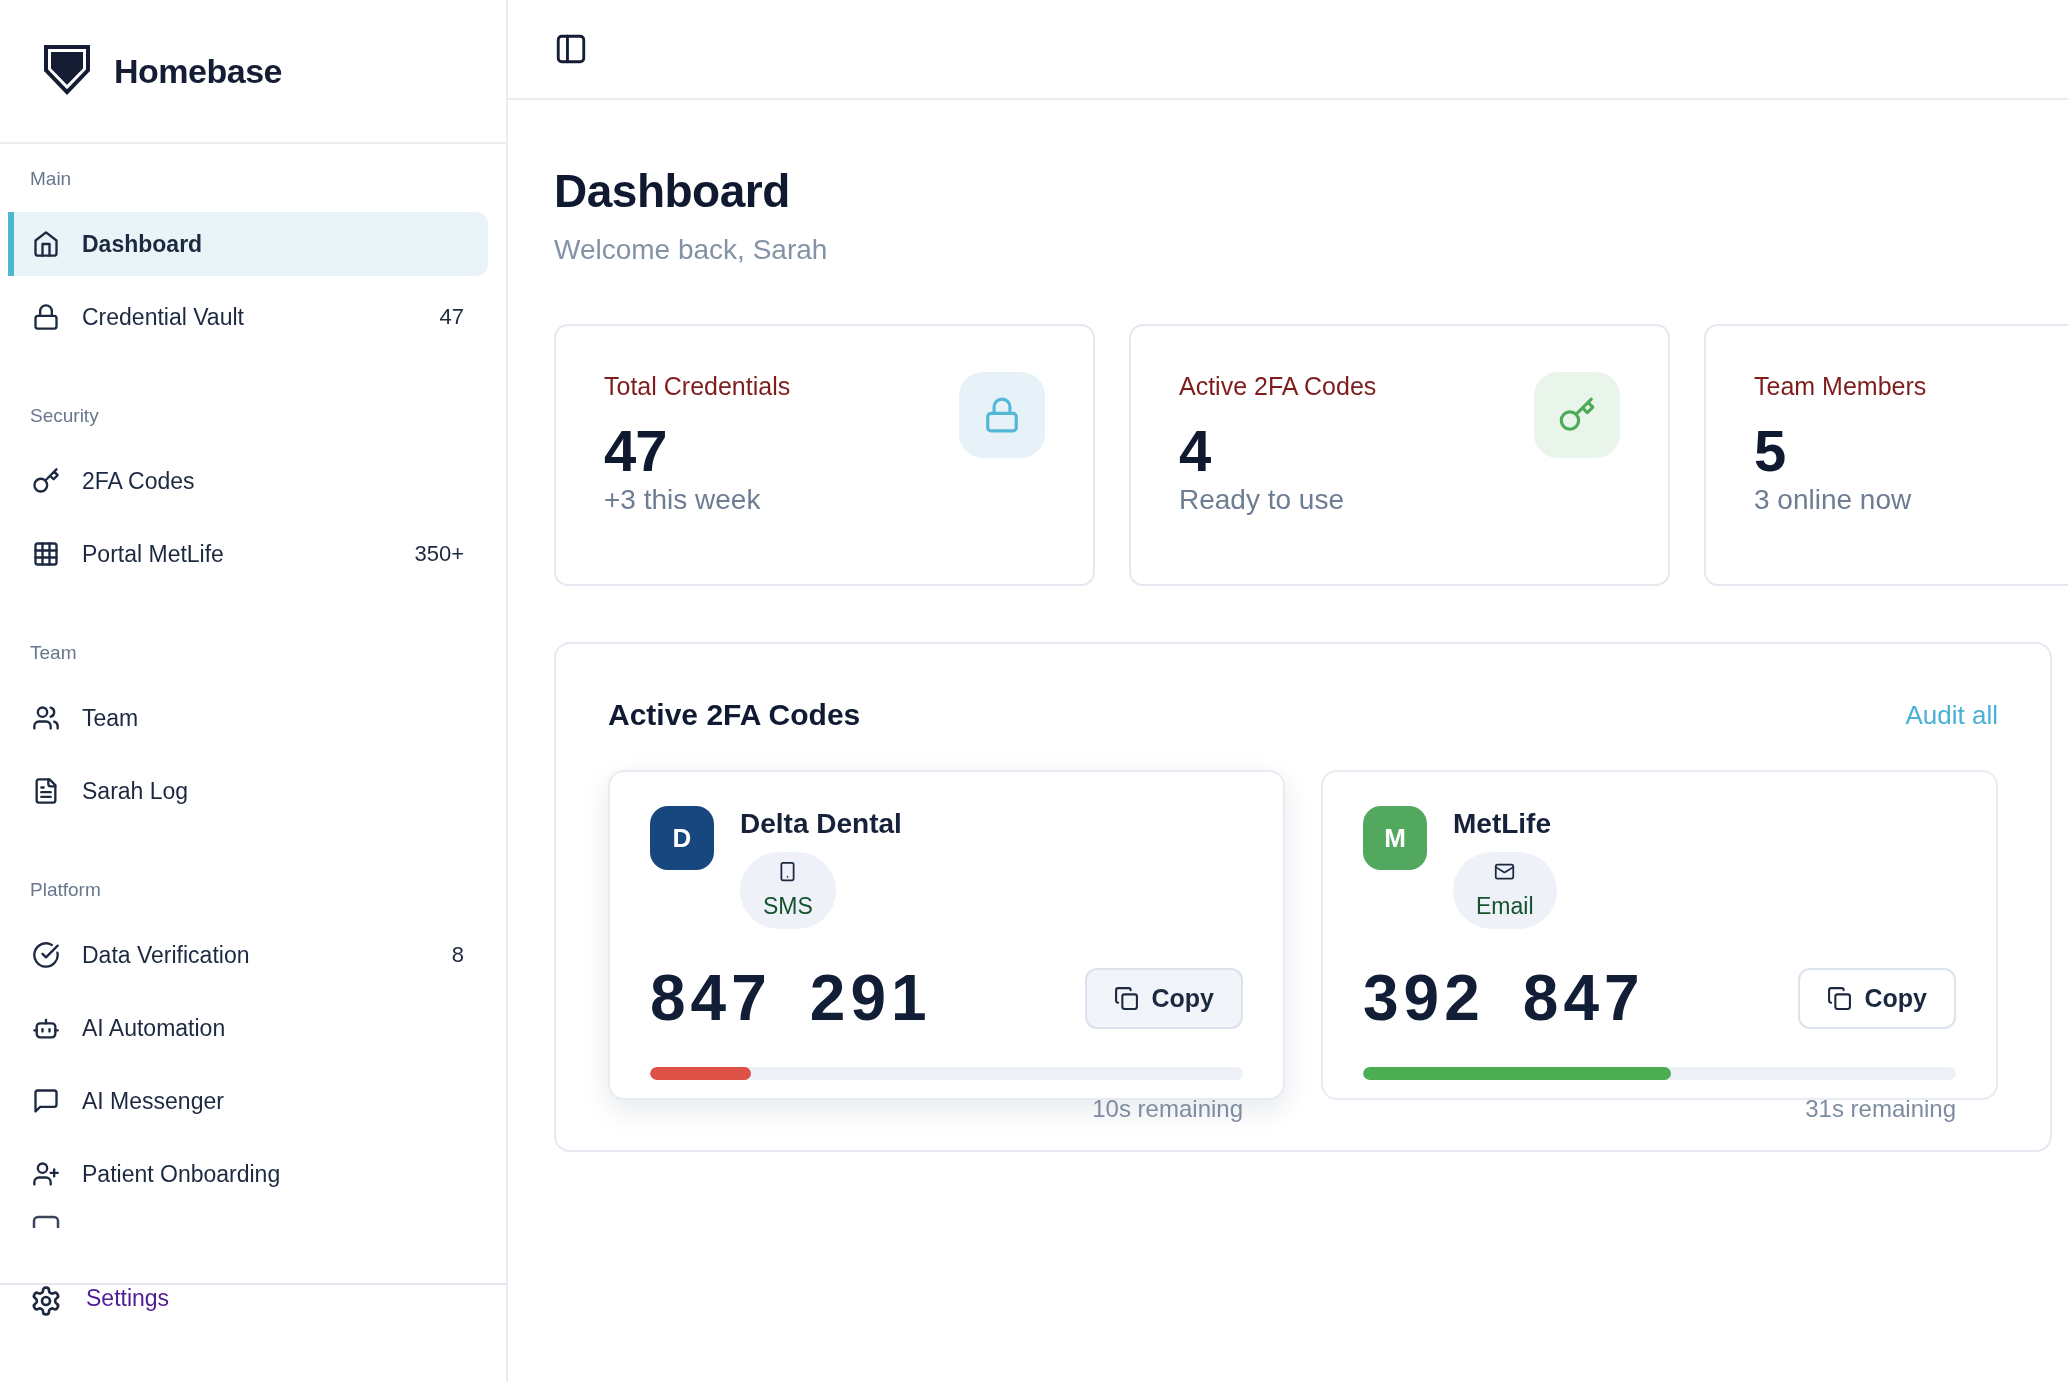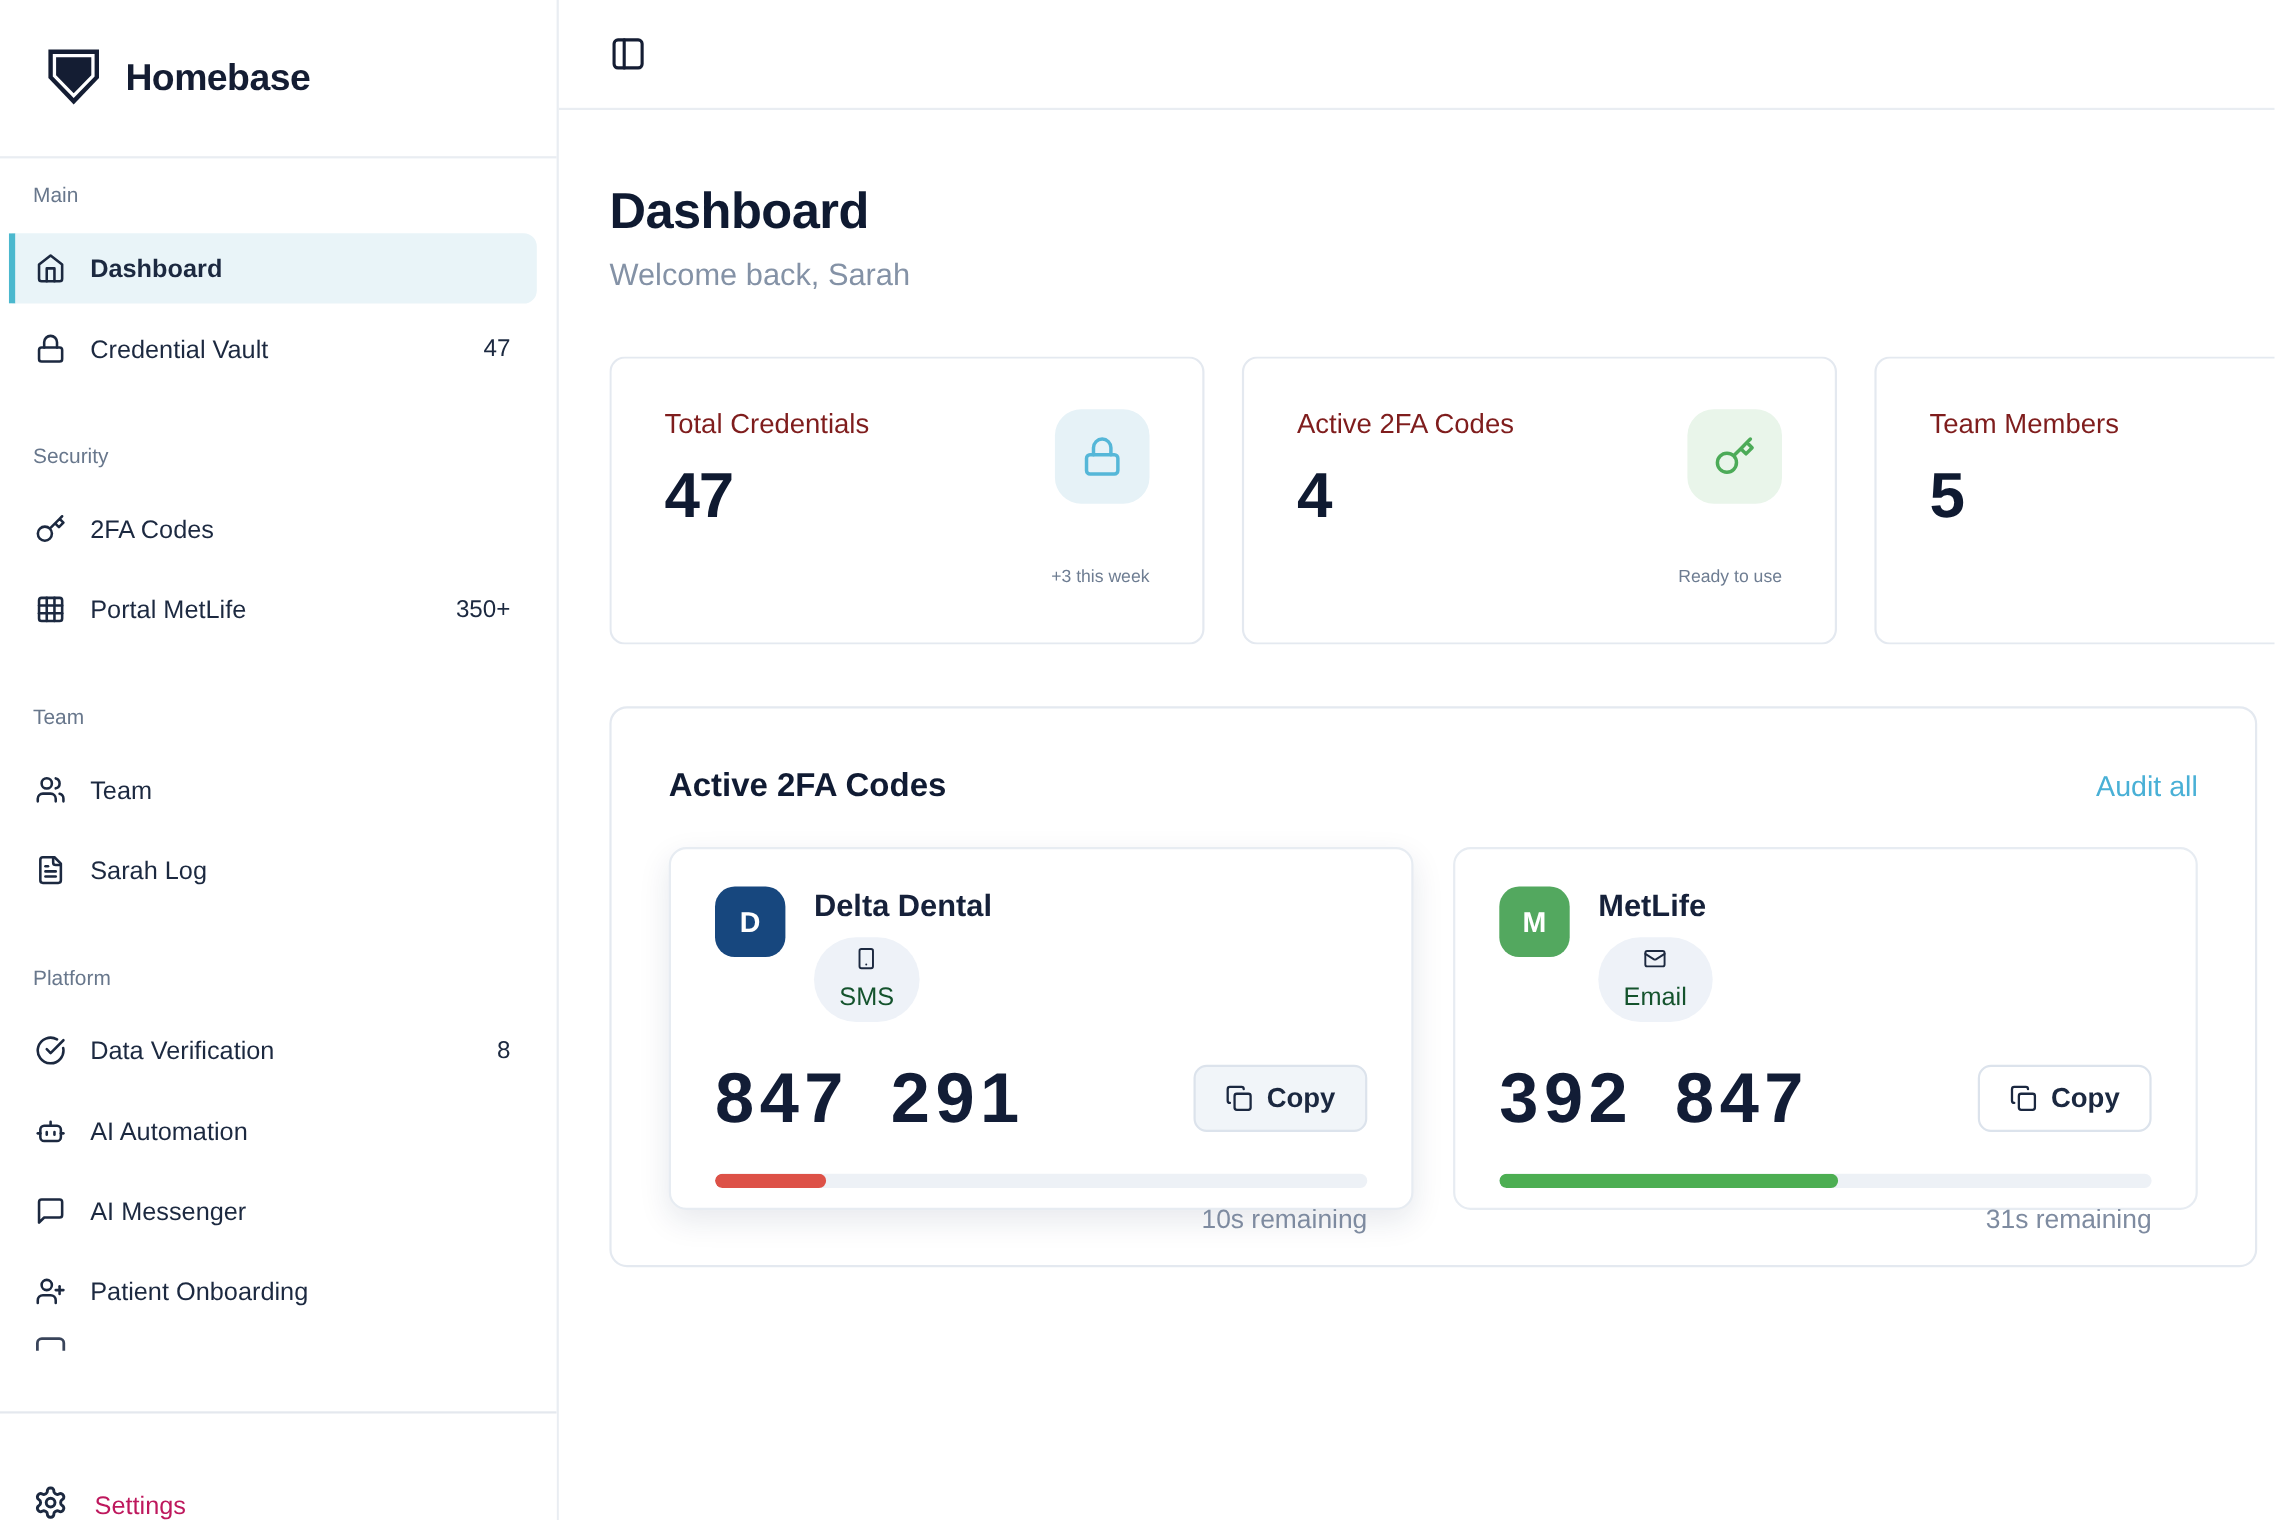--- a/index.html
+++ b/index.html
@@ -31,40 +31,40 @@
   }
   .nav-item .nv-icon{width:28px;height:28px;color:#1c2940;flex:none;}
   .nav-item.active{
     background:#e9f4f8;border-left:6px solid #4bb8ce;padding-left:18px;
     border-radius:0 12px 12px 0;font-weight:700;
   }
   .nav-badge{margin-left:auto;font-size:22px;font-weight:500;color:#1c2940;}
   .nav-clipped{height:13px;overflow:hidden;margin:4px 18px 0 8px;padding-left:24px;}
   .sidebar-footer{
     position:absolute;left:0;bottom:0;width:100%;height:99px;background:#fff;
-    border-top:2px solid #e4e8ee;display:flex;align-items:flex-end;gap:24px;
-    padding-left:30px;font-size:23px;font-weight:500;color:#be185d;cursor:pointer;
+    border-top:2px solid #e4e8ee;display:flex;align-items:flex-start;gap:24px;
+    padding-left:30px;font-size:23px;font-weight:500;color:#4c1d95;cursor:pointer;
   }
   .sidebar-footer .nv-icon{width:32px;height:32px;color:#1c2940;}
   
   .main{position:absolute;left:508px;top:0;width:1560px;height:100%;}
   .topbar{height:100px;border-bottom:2px solid #e9edf2;display:flex;align-items:center;padding-left:46px;}
   .panel-btn{width:38px;height:38px;border:none;background:transparent;padding:0;cursor:pointer;color:#141d33;}
   .content{padding-left:46px;}
   .page-title{margin:64px 0 0 0;font-size:46px;font-weight:800;color:#0f1a31;letter-spacing:-0.5px;}
   .page-subtitle{margin-top:16px;font-size:28px;color:#8492a6;}
   
   .stats-row{margin-top:58px;display:flex;gap:34px;overflow:hidden;width:1514px;}
   .stat-card{
     flex:none;width:541px;height:262px;border:2px solid #e4e9f0;border-radius:14px;
     position:relative;padding:46px 48px;background:#fff;
   }
   .stat-label{font-size:25px;font-weight:500;color:#7f1d1d;}
   .stat-value{font-size:58px;font-weight:800;color:#0f1a31;margin-top:16px;letter-spacing:-1px;}
-  .stat-sub{font-size:16px;color:#6e7d92;margin-top:32px;text-align:right;}
+  .stat-sub{font-size:28px;color:#6e7d92;margin-top:0;}
   .stat-iconbox{
     position:absolute;right:48px;top:46px;width:86px;height:86px;border-radius:24px;
     display:flex;align-items:center;justify-content:center;
   }
   .stat-iconbox svg{width:38px;height:38px;}
   
   .codes-section{
     margin-top:56px;width:1498px;border:2px solid #e4e9f0;border-radius:16px;
     padding:54px 52px 50px;background:#fff;
   }

